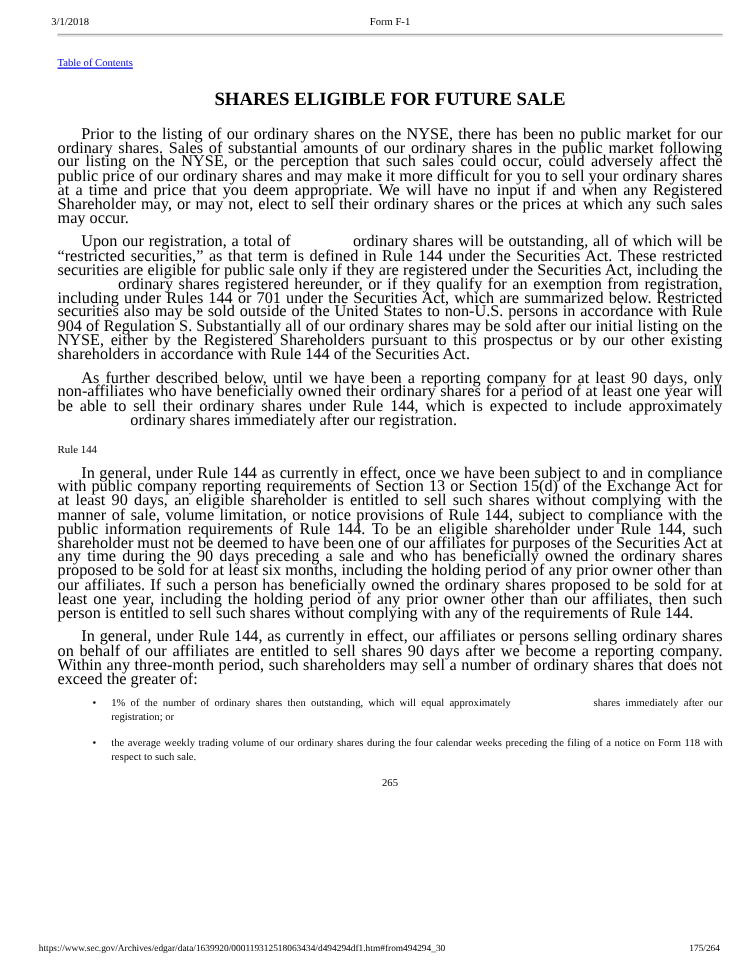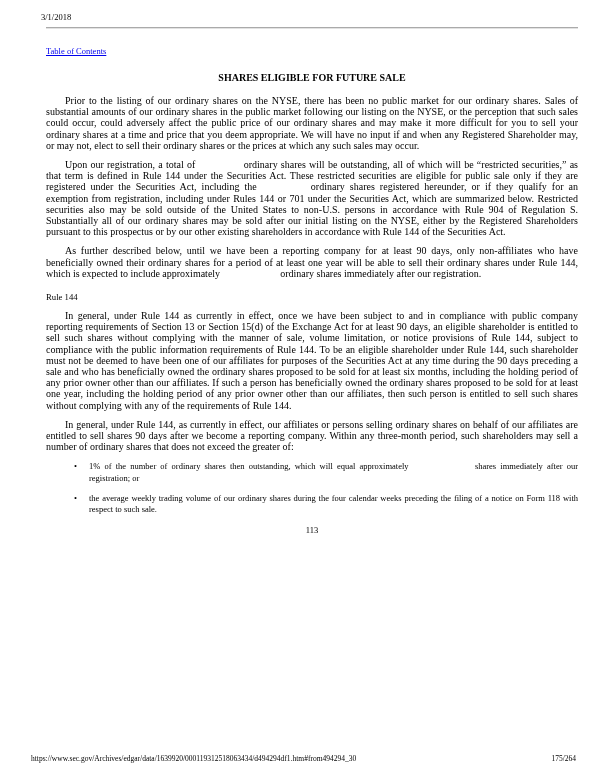--- a/index.html
+++ b/index.html
@@ -63,25 +63,25 @@
     display: inline-block;
     color: #0000ee;
     font-weight: normal;
     text-decoration: underline;
     font-size: 8.5px;
     cursor: pointer;
   }
   .section-title {
     text-align: center;
     font-weight: bold;
-    font-size: 10px;
+    font-size: 15px;
     margin: 14px 0 12px 0;
   }
   .para {
-    font-size: 10px;
+    font-size: 13px;
     line-height: 11.2px;
     text-align: justify;
     text-indent: 19px;
     margin: 0 0 8px 0;
   }
   .sub-heading {
     font-weight: normal;
     font-size: 8.7px;
     margin: 13px 0 8px 0;
   }
@@ -129,20 +129,21 @@
     justify-content: space-between;
   }
 </style>
 </head>
 <body>
 
 <div class="page">
 
   <div class="print-header">
     <span class="ph-date">3/1/2018</span>
+    <span class="ph-title">Form F-1</span>
   </div>
   <div class="header-rule"></div>
 
   <div class="content">
 
     <a href="#" class="toc-link">Table of Contents</a>
 
     <div class="section-title">SHARES ELIGIBLE FOR FUTURE SALE</div>
 
     <p class="para">Prior to the listing of our ordinary shares on the NYSE, there has been no public market for our ordinary shares. Sales of substantial amounts of our ordinary shares in the public market following our listing on the NYSE, or the perception that such sales could occur, could adversely affect the public price of our ordinary shares and may make it more difficult for you to sell your ordinary shares at a time and price that you deem appropriate. We will have no input if and when any Registered Shareholder may, or may not, elect to sell their ordinary shares or the prices at which any such sales may occur.</p>
@@ -162,21 +163,21 @@
         <span class="bullet-marker">•</span>
         <span class="bullet-text"><span>1% of the number of ordinary shares then outstanding, which will equal approximately </span><span class="blank b4"></span><span> shares immediately after our registration; or</span></span>
       </div>
       <div class="bullet-row">
         <span class="bullet-marker">•</span>
         <span class="bullet-text">the average weekly trading volume of our ordinary shares during the four calendar weeks preceding the filing of a notice on Form 118 with respect to such sale.</span>
       </div>
     </div>
 
 
-    <div class="page-number">113</div>
+    <div class="page-number">265</div>
 
   </div>
 
   <div class="print-footer">
     <span>https://www.sec.gov/Archives/edgar/data/1639920/000119312518063434/d494294df1.htm#from494294_30</span>
     <span>175/264</span>
   </div>
 
 </div>
 

